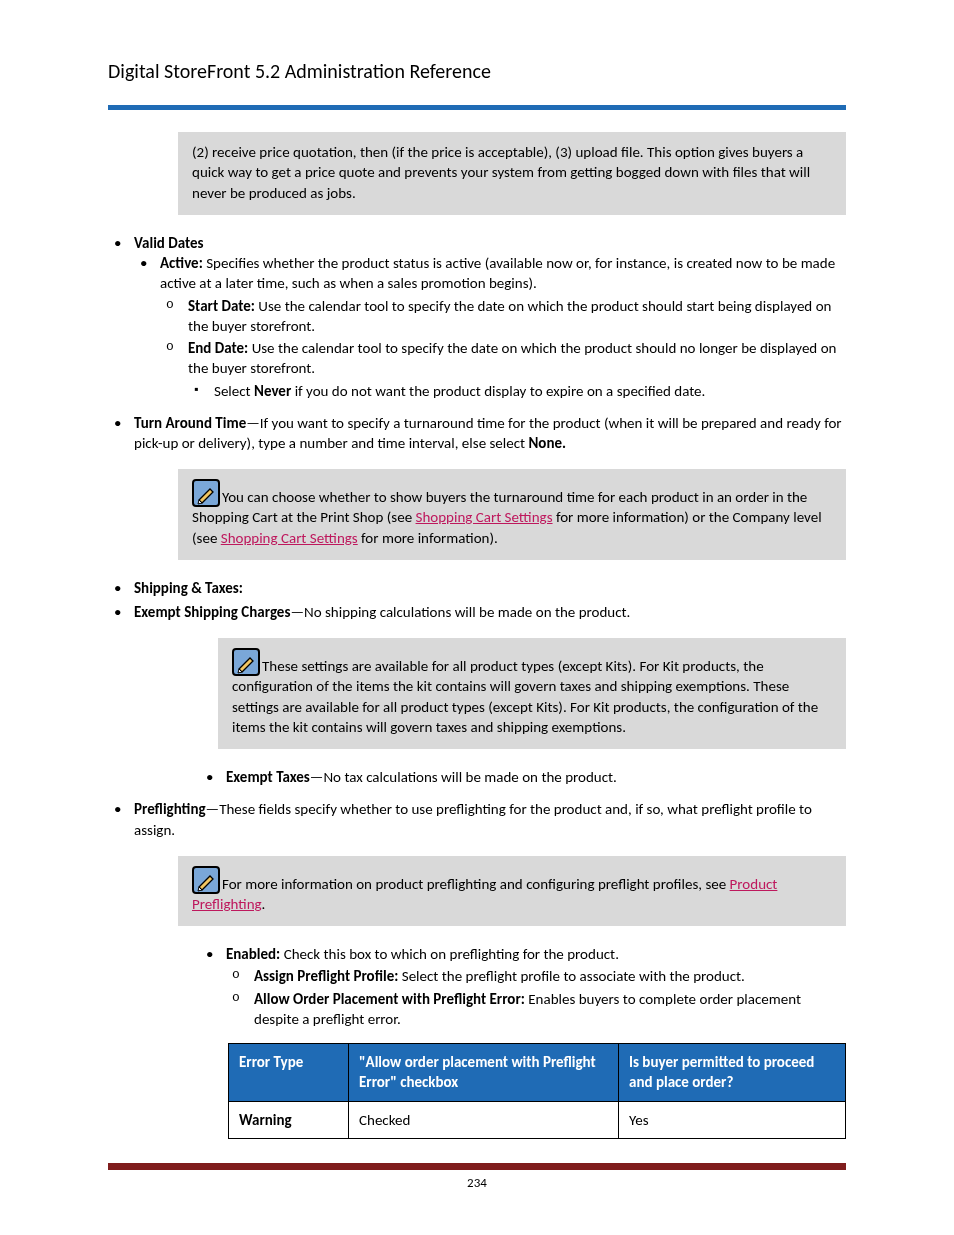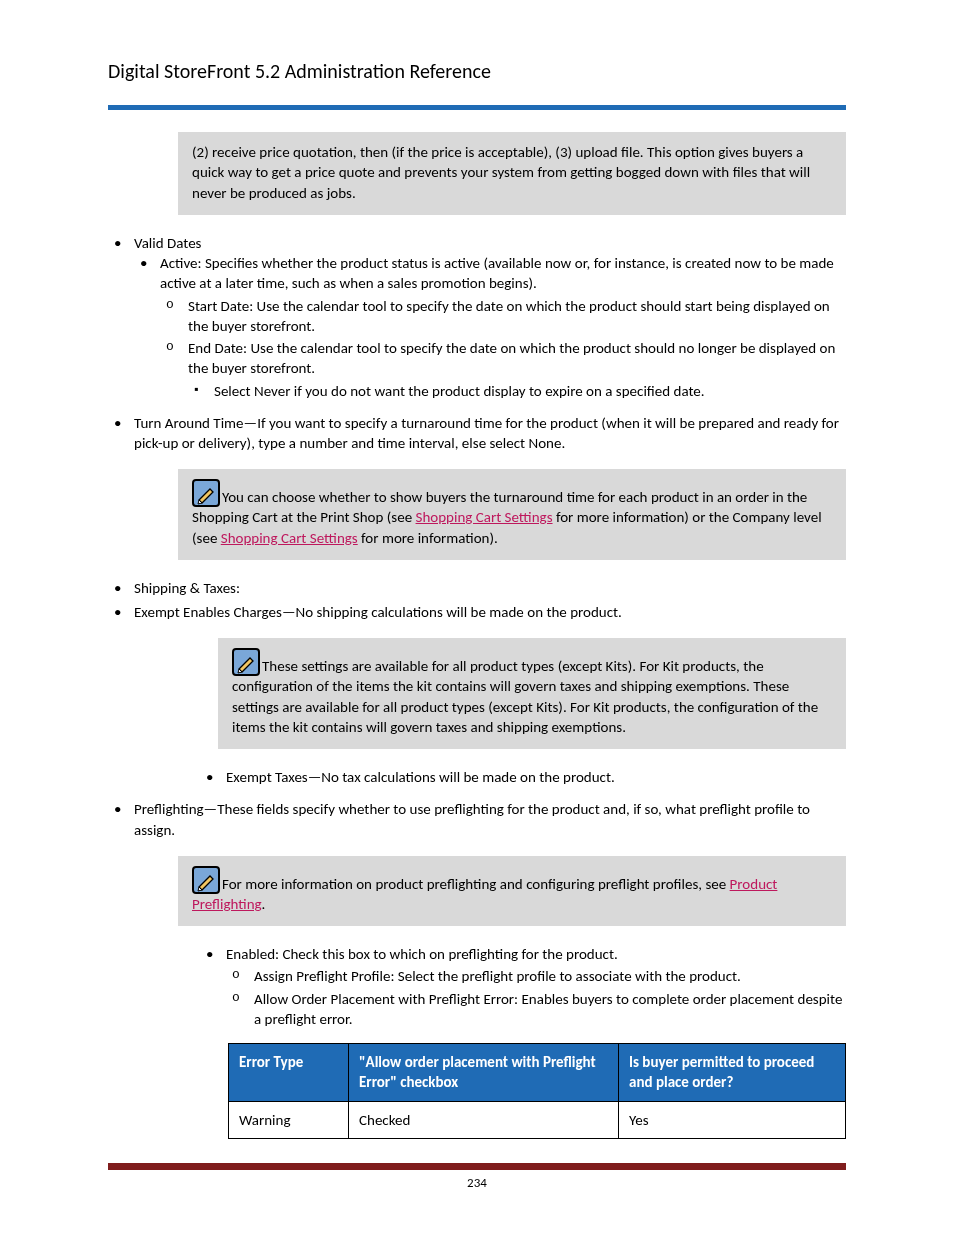--- a/index.html
+++ b/index.html
@@ -88,21 +88,21 @@
     content: "▪";
     position: absolute;
     left: 6px;
     top: 0;
     font-size: 12px;
   }
   .lvl1 { margin-left: 60px; }
   .lvl2 { margin-left: 32px; }
   .lvl3 { margin-left: 32px; }
   .lvl4 { margin-left: 28px; }
-  .bold { font-weight: normal; margin-top: 8px; }
+  .bold { font-weight: bold; margin-top: 8px; }
   a.link { color: #be185d; text-decoration: underline; }
   .spacer-sm { height: 8px; }
   .spacer-md { height: 12px; }
   table.preflight {
     border-collapse: collapse;
     width: 618px;
     margin-left: 120px;
     margin-top: 14px;
   }
   table.preflight th, table.preflight td {
@@ -185,21 +185,21 @@
     </span><span>You can choose whether to show buyers the turnaround time for each product in an order in the Shopping Cart at the Print Shop (see </span><a class="link" href="#">Shopping Cart Settings</a><span> for more information) or the Company level (see </span><a class="link" href="#">Shopping Cart Settings</a><span> for more information).</span>
   </div>
 
   <div class="spacer-sm"></div>
 
   <ul class="bullets lvl1">
     <li>
       <span class="bold">Shipping &amp; Taxes:</span>
     </li>
     <li>
-      <span class="bold">Exempt Enables Charges</span><span>—No shipping calculations will be made on the product.</span>
+      <span class="bold">Exempt Shipping Charges</span><span>—No shipping calculations will be made on the product.</span>
     </li>
   </ul>
 
   <div class="spacer-md"></div>
 
   <div class="note-box" style="margin-left:110px;">
     <span class="note-icon">
       <svg width="28" height="28">
           <rect x="1" y="1" width="26" height="26" rx="3" fill="#7aa7d8" stroke="#000" stroke-width="2"></rect>
           <path d="M7 21 L18 10 L21 13 L10 24 Z" fill="#f2c662" stroke="#000" stroke-width="1.3"></path>

